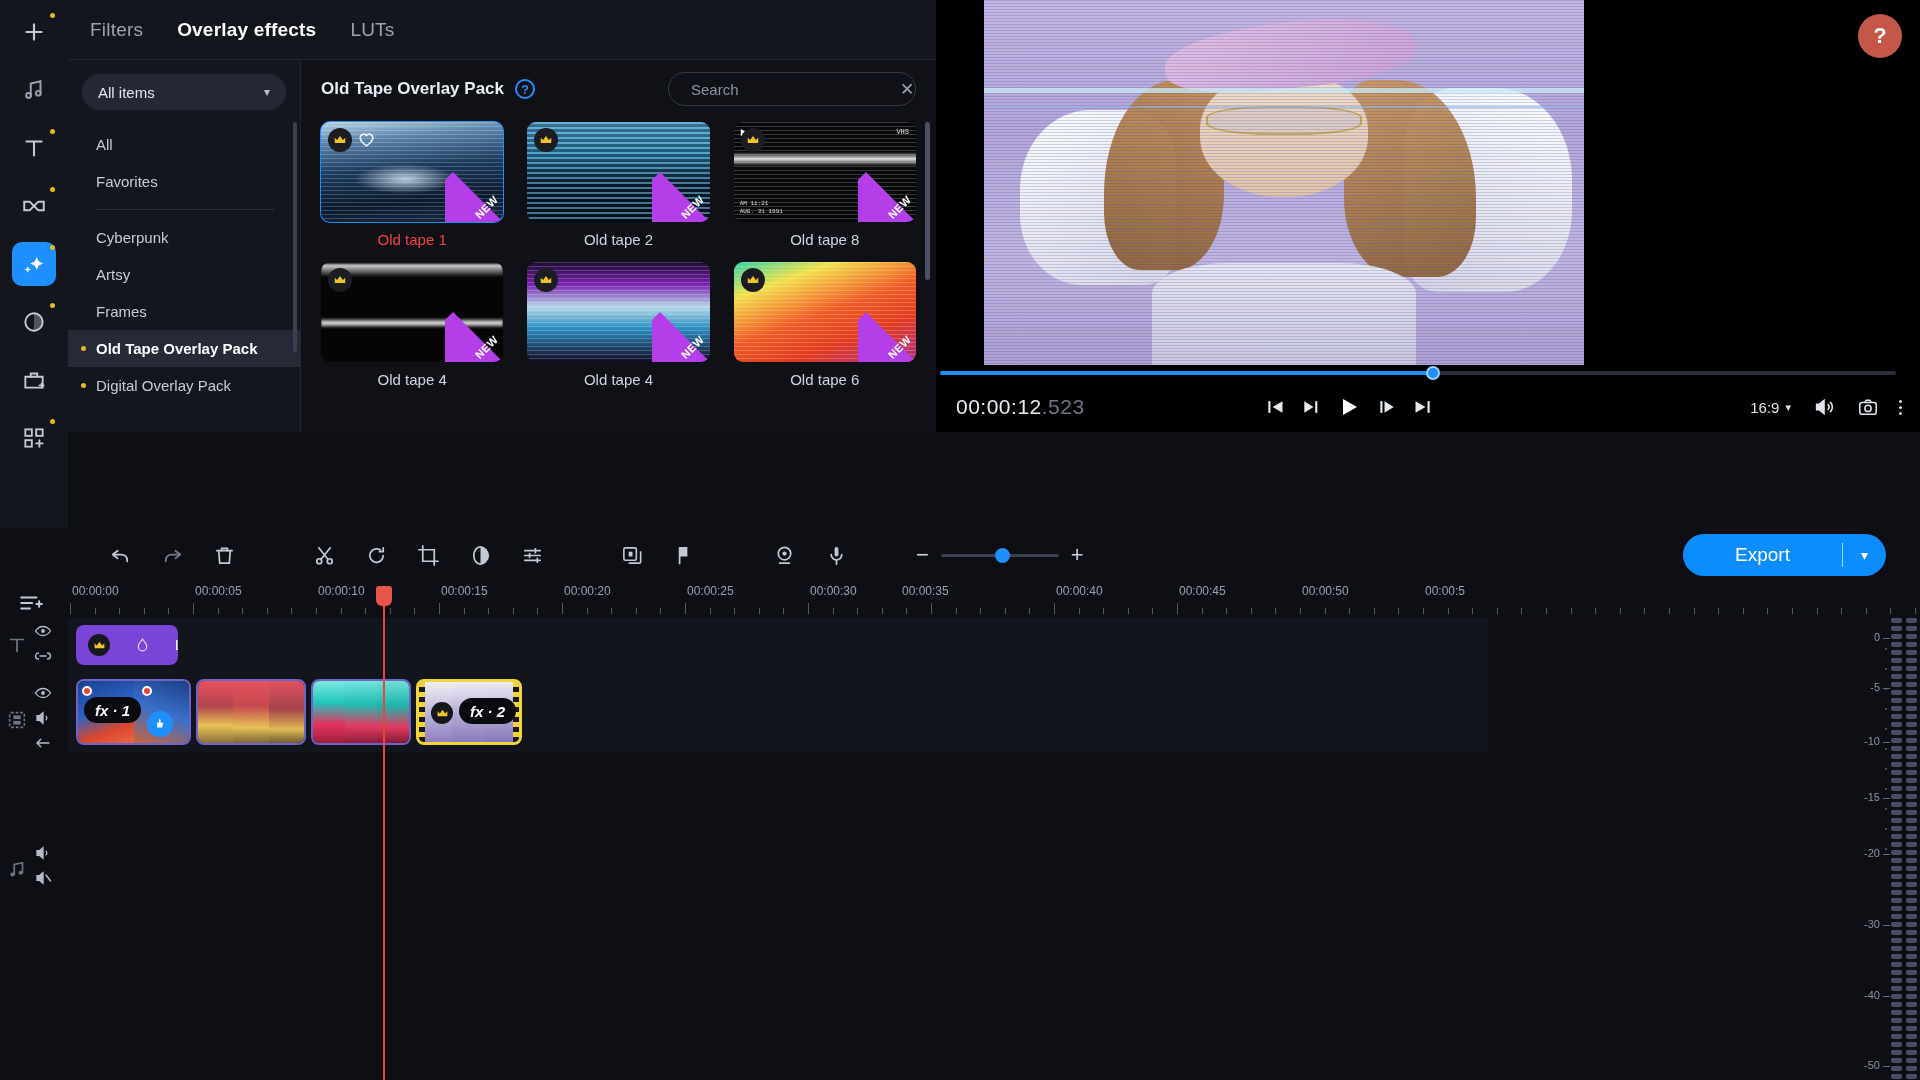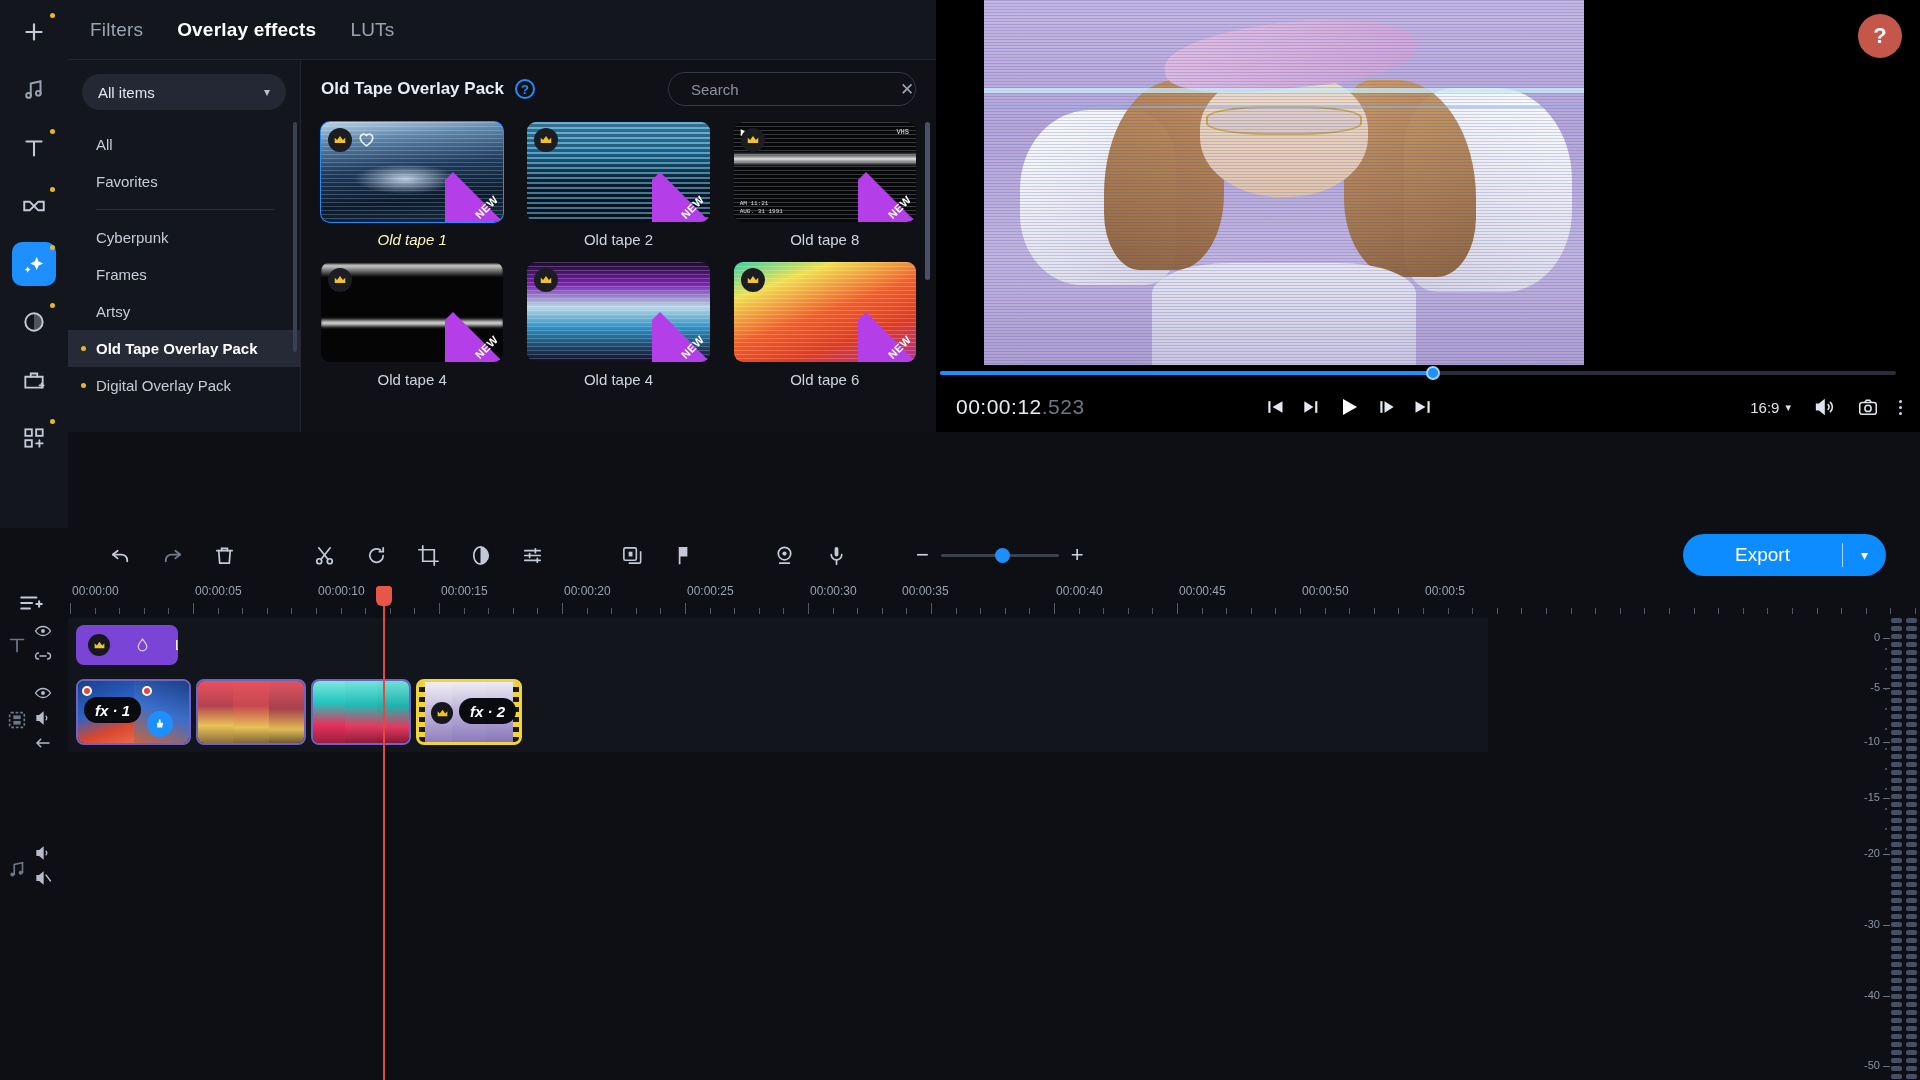--- a/index.html
+++ b/index.html
@@ -128,21 +128,21 @@
     width: 82px; height: 82px; background: #b43fe8; transform: rotate(-45deg);
     transform-origin: bottom right;
   }
   .newtag span {
     position: absolute; right: 3px; bottom: 9px; color: #fff; font-size: 11px;
     font-weight: bold; transform: rotate(-45deg); letter-spacing: .5px;
   }
   .thumb-label {
     text-align: center; font-size: 15px; color: #cfd5e0; margin-top: 9px;
   }
-  .thumb-cell.selected .thumb-label { color: #fef9c3; font-style: italic; }
+  .thumb-cell.selected .thumb-label { color: #ef4444; }
   .grid-scroll {
     position: absolute; right: 6px; top: 62px; width: 5px; height: 158px;
     background: #4a5166; border-radius: 3px;
   }
 
   
   .art { position: absolute; inset: 0; }
   .scan { position: absolute; inset: 0;
     background: repeating-linear-gradient(to bottom, rgba(255,255,255,.20) 0 1px, rgba(0,0,0,0) 1px 4px); }
   .a1 { background: linear-gradient(175deg,#b9d4e8 0%, #5d86ad 18%, #1c3a5e 45%, #0a1a2e 75%, #152c45 100%); }
@@ -425,24 +425,24 @@
             <span>All</span>
           </div>
         <div class="cat-item">
             <span>Favorites</span>
           </div>
         <div class="cat-divider"></div>
         <div class="cat-item">
             <span>Cyberpunk</span>
           </div>
         <div class="cat-item">
+            <span>Artsy</span>
+          </div>
+        <div class="cat-item">
             <span>Frames</span>
-          </div>
-        <div class="cat-item">
-            <span>Artsy</span>
           </div>
         <div class="cat-item sel">
             <span class="bullet"></span>
             <span>Old Tape Overlay Pack</span>
           </div>
         <div class="cat-item">
             <span class="bullet"></span>
             <span>Digital Overlay Pack</span>
           </div>
       </div>

